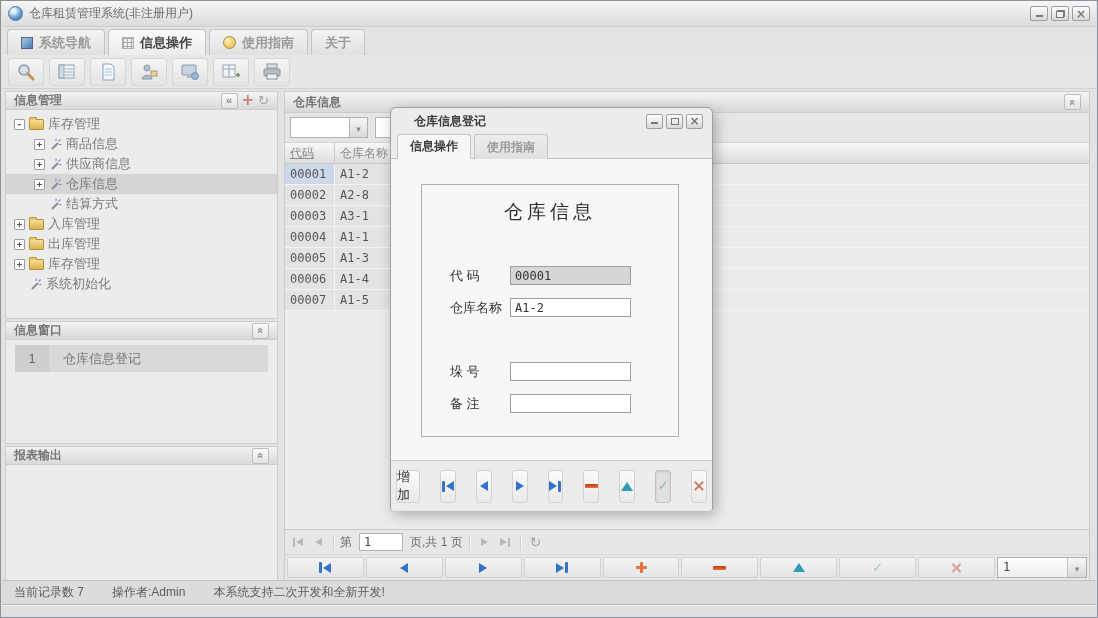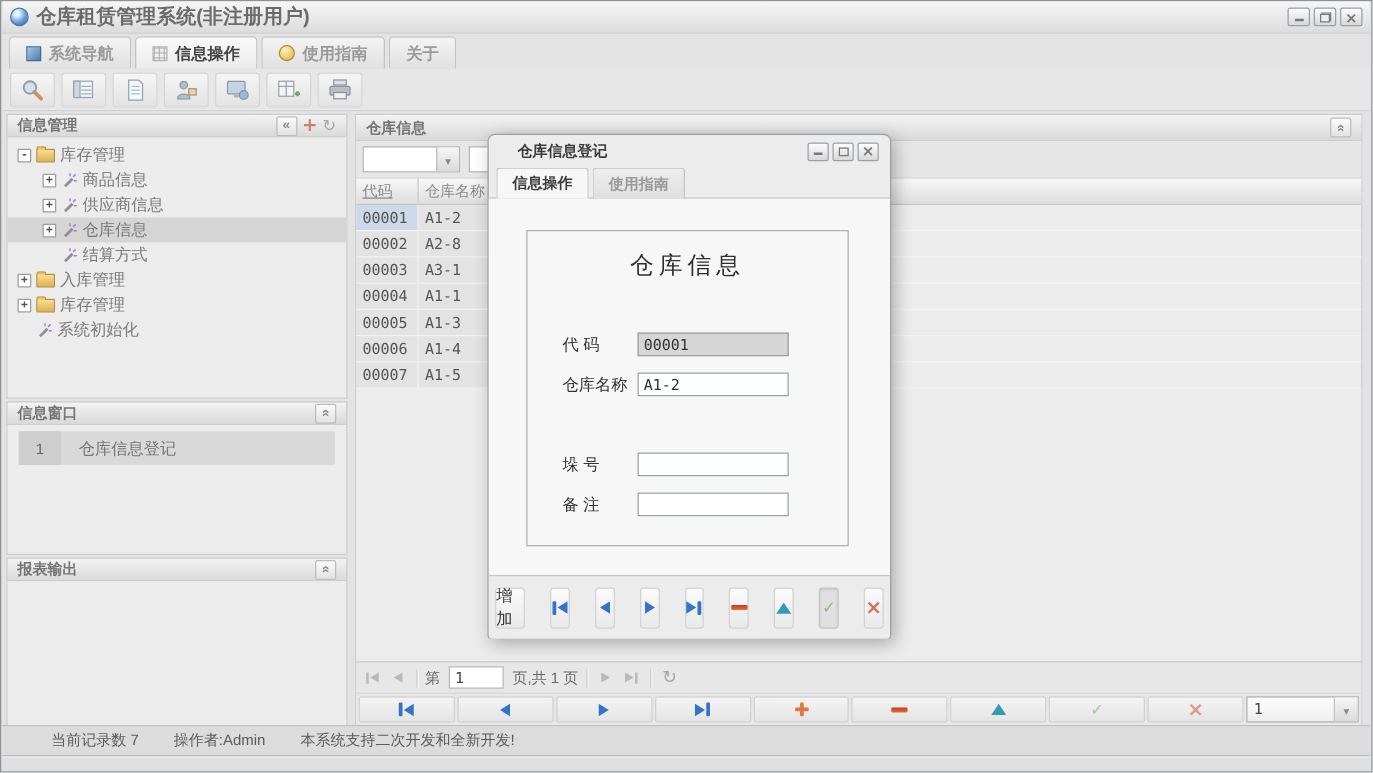--- a/index.html
+++ b/index.html
@@ -4,21 +4,21 @@
 <style>
   * { margin:0; padding:0; box-sizing:border-box; }
   html,body { background:#cfcfcf; }
   body { font-family:"Liberation Sans","DejaVu Sans",sans-serif; font-size:12px; color:#555; }
   #app { position:relative; width:1098px; height:618px; background:#e3e3e3; border:1px solid #8e9298; overflow:hidden; cursor:default; }
 
   
   .titlebar { position:absolute; left:1px; right:1px; top:0; height:26px; display:flex; align-items:center; padding:0 6px;
     background:linear-gradient(#f6f6f6,#dcdcdc); border-bottom:1px solid #cfcfcf; }
   .logo { width:15px; height:15px; border-radius:50%; background:radial-gradient(circle at 35% 30%, #eaf5ff 15%, #6aa0d8 55%, #2a62a0); border:1px solid #4a7aaa; margin-right:6px; }
-  .wtitle { font-weight:bold; color:#6b6b6b; font-size:16px;text-align:right; }
+  .wtitle { font-weight:normal; color:#6b6b6b; font-size:12px;text-align:right; }
   .winbtns { margin-left:auto; display:flex; gap:3px; }
   .winbtn { width:18px; height:15px; border:1px solid #9aa0a8; border-radius:2px; background:linear-gradient(#fdfdfd,#d8d8d8);
     display:flex; align-items:center; justify-content:center; color:#6a6a6a; }
   .g-min { width:7px; height:2px; background:#777; margin-top:4px; }
   .g-restore { position:relative; width:9px; height:8px; }
   .g-restore::before { content:""; position:absolute; right:0; top:0; width:6px; height:5px; border:1px solid #777; }
   .g-restore::after  { content:""; position:absolute; left:0; bottom:0; width:6px; height:5px; border:1px solid #777; background:#eee; }
   .g-box { width:8px; height:7px; border:1px solid #777; }
   .g-x::before { content:"×"; font:bold 12px/1 "DejaVu Sans",sans-serif; color:#777; }
 
@@ -123,21 +123,21 @@
   .g-up { width:0; height:0; border-left:6px solid transparent; border-right:6px solid transparent; border-bottom:9px solid #2f9cb4; }
   .g-check::before { content:"✓"; font:bold 13px/1 "DejaVu Sans",sans-serif; color:#8abb8a; }
   .g-check.faded::before { color:#a8c9a8; }
   .g-xmark::before { content:"×"; font:bold 16px/1 "DejaVu Sans",sans-serif; color:#d4705c; }
   .g-xmark.faded::before { color:#dc9c8e; }
 
   
   .statusbar { position:absolute; left:1px; right:1px; bottom:13px; height:24px; background:#dcdcdc; border-top:1px solid #c2c2c2;
     display:flex; align-items:center; color:#5c5c5c; }
   .statusbar span { padding:0 14px; }
-  .statusbar .s1 { padding-left:39px; }
+  .statusbar .s1 { padding-left:12px; }
   .bottstrip { position:absolute; left:1px; right:1px; bottom:0; height:13px; background:#e0e0e0; border-top:1px solid #b8bcc0; box-shadow:inset 0 1px 0 #f4f4f4; }
 
   
   .dialog { position:absolute; left:389px; top:106px; width:323px; height:404px; background:#ececec;
     border:1px solid #9aa0a6; border-radius:6px 6px 3px 3px; box-shadow:3px 4px 14px rgba(0,0,0,.28); z-index:20; }
   .dtitle { height:26px; display:flex; align-items:center; padding:0 9px; }
   .dtitle .txt { font-weight:bold; color:#3c3c3c; padding-left:14px; }
   .dtitle .btns { margin-left:auto; display:flex; gap:3px; }
   .dwinbtn { width:17px; height:15px; border:1px solid #9aa0a8; border-radius:2px; background:linear-gradient(#fdfdfd,#d8d8d8);
     display:flex; align-items:center; justify-content:center; }
@@ -308,20 +308,25 @@
         <span>结算方式</span>
       </div>
       <div class="tnode">
         <span class="exp plus"></span>
         <span class="folder"></span>
         <span>入库管理</span>
       </div>
       <div class="tnode">
         <span class="exp plus"></span>
         <span class="folder"></span>
+        <span>出库管理</span>
+      </div>
+      <div class="tnode">
+        <span class="exp plus"></span>
+        <span class="folder"></span>
         <span>库存管理</span>
       </div>
       <div class="tnode">
         <span class="exp none"></span>
         <svg class="wand" width="13" height="13">
             <path d="M3 11 L9 5" stroke="#8f8f97" stroke-width="2.2"></path>
             <path d="M9.5 3.5 l2-2 M10 6.5 h2.5 M7 3 v-2.5" stroke="#a97fd4" stroke-width="1.2"></path>
           </svg>
         <span>系统初始化</span>
       </div>

